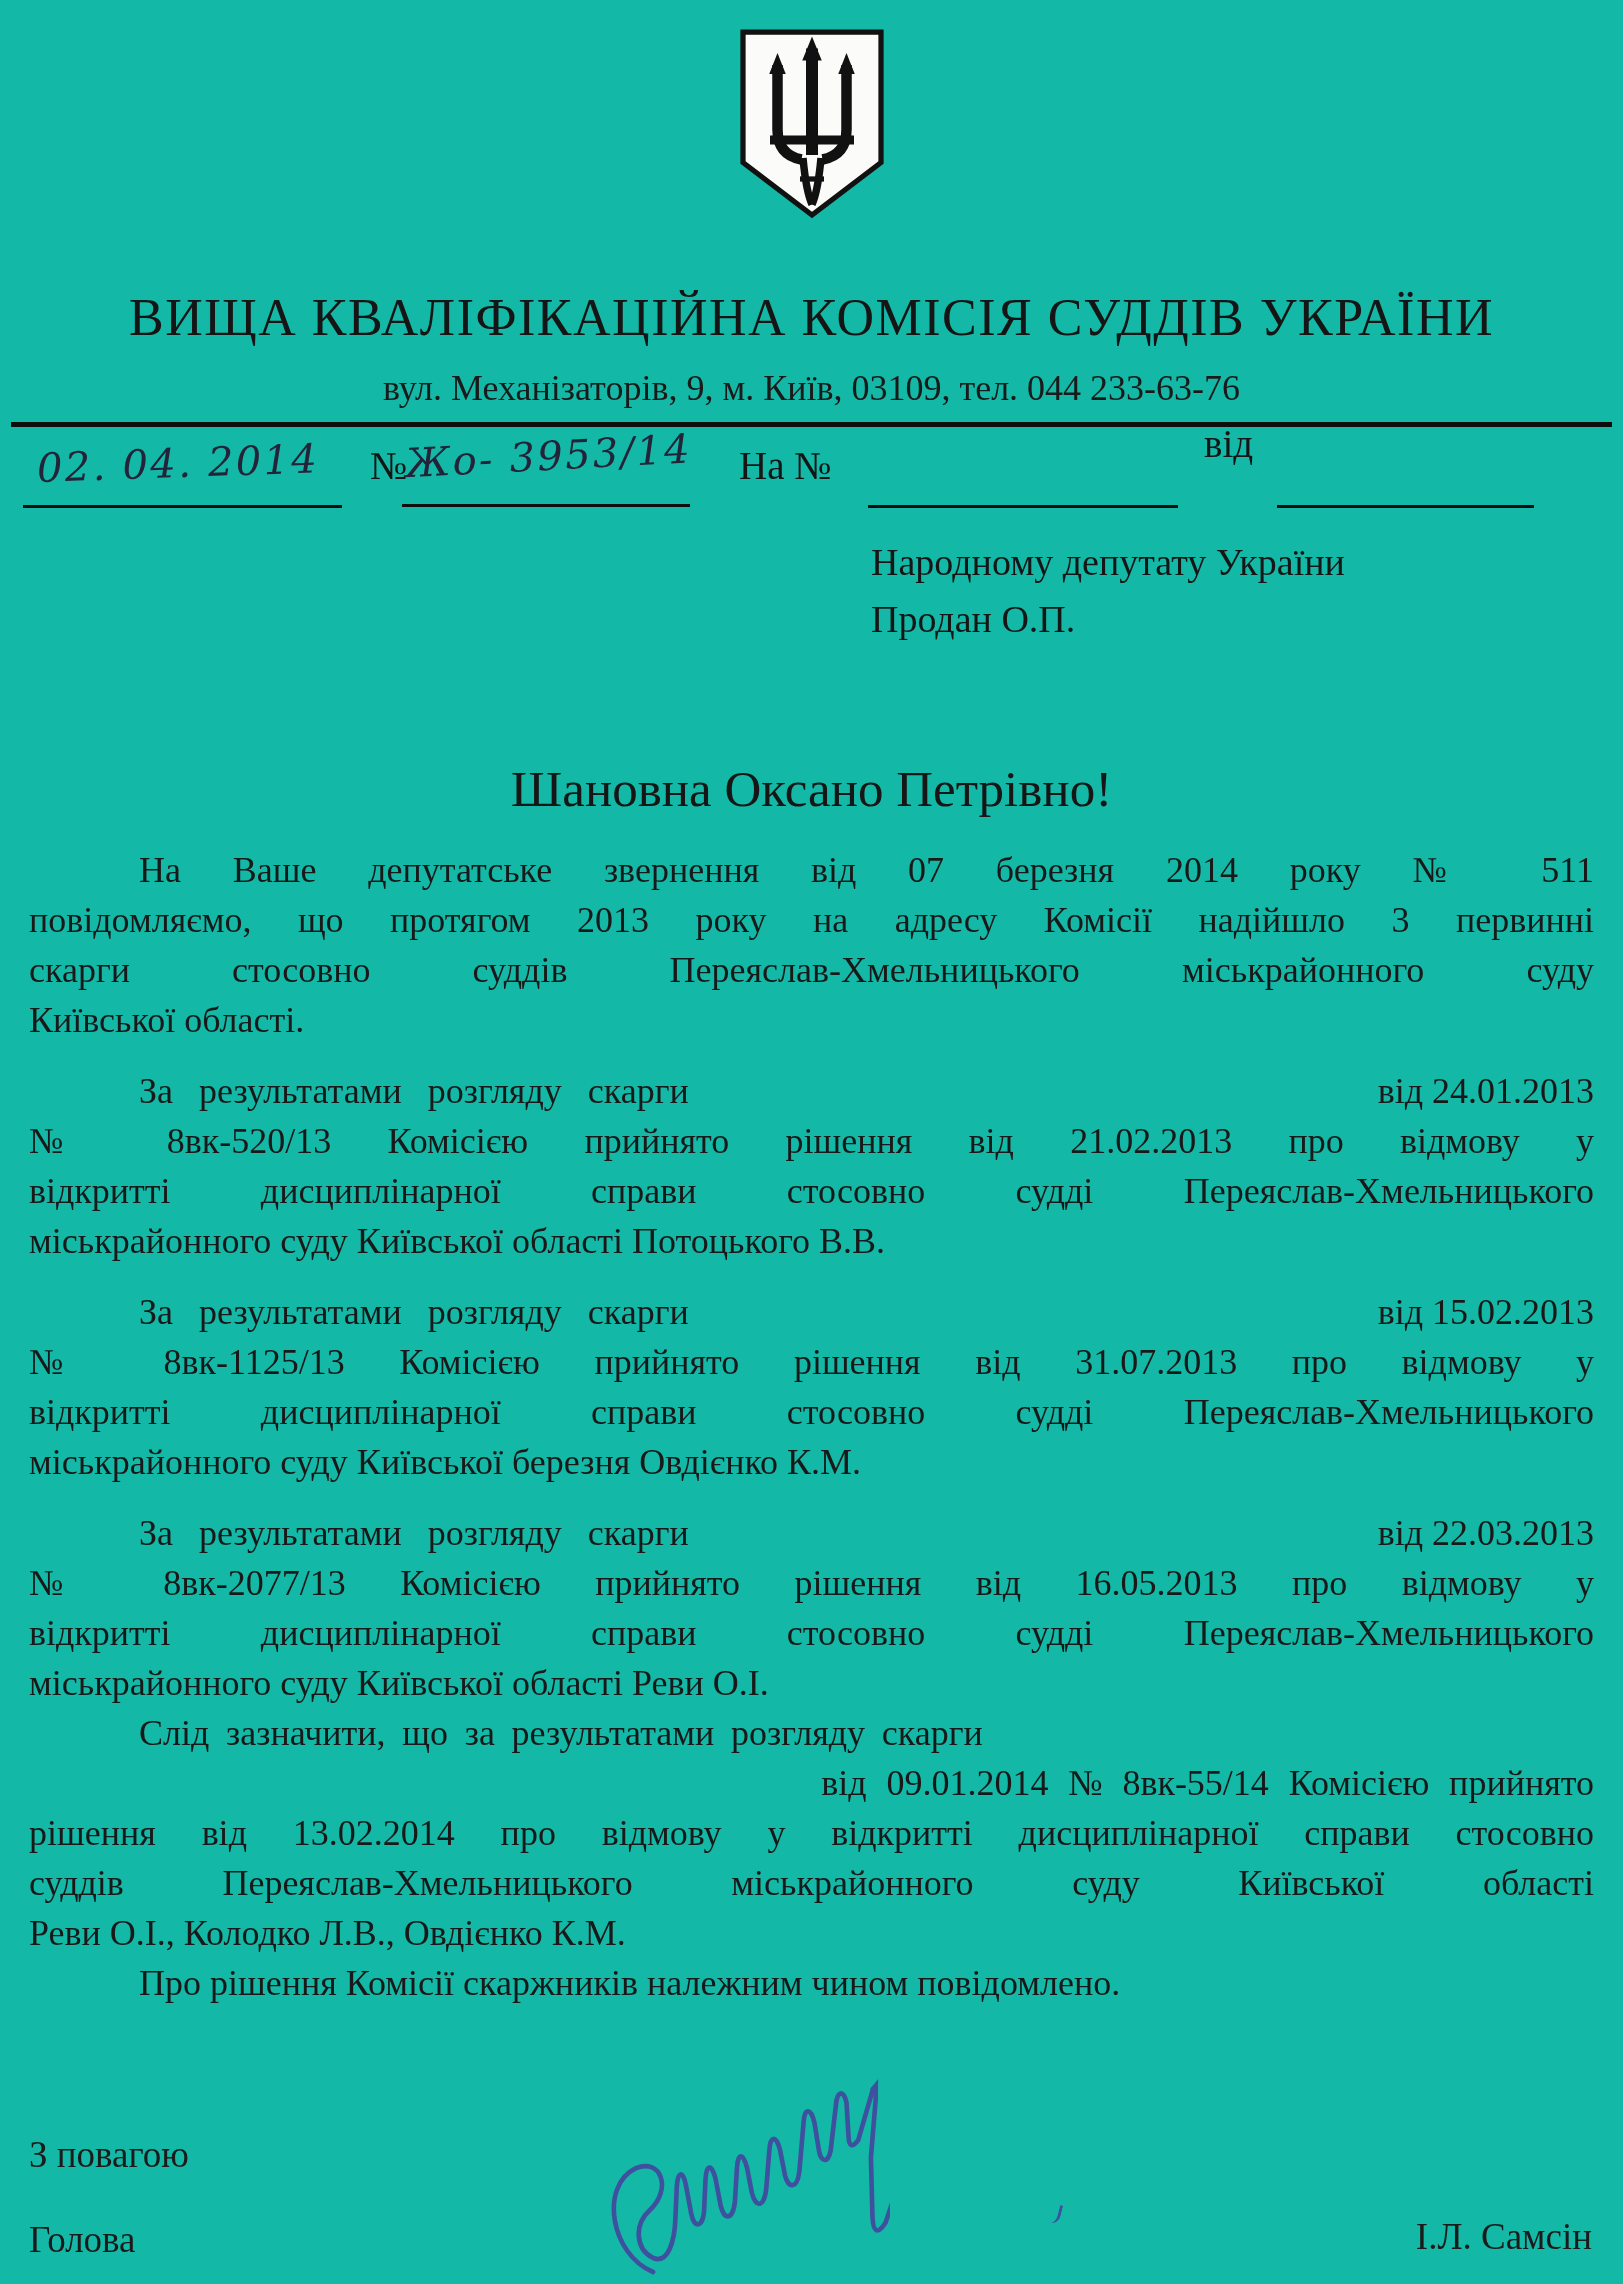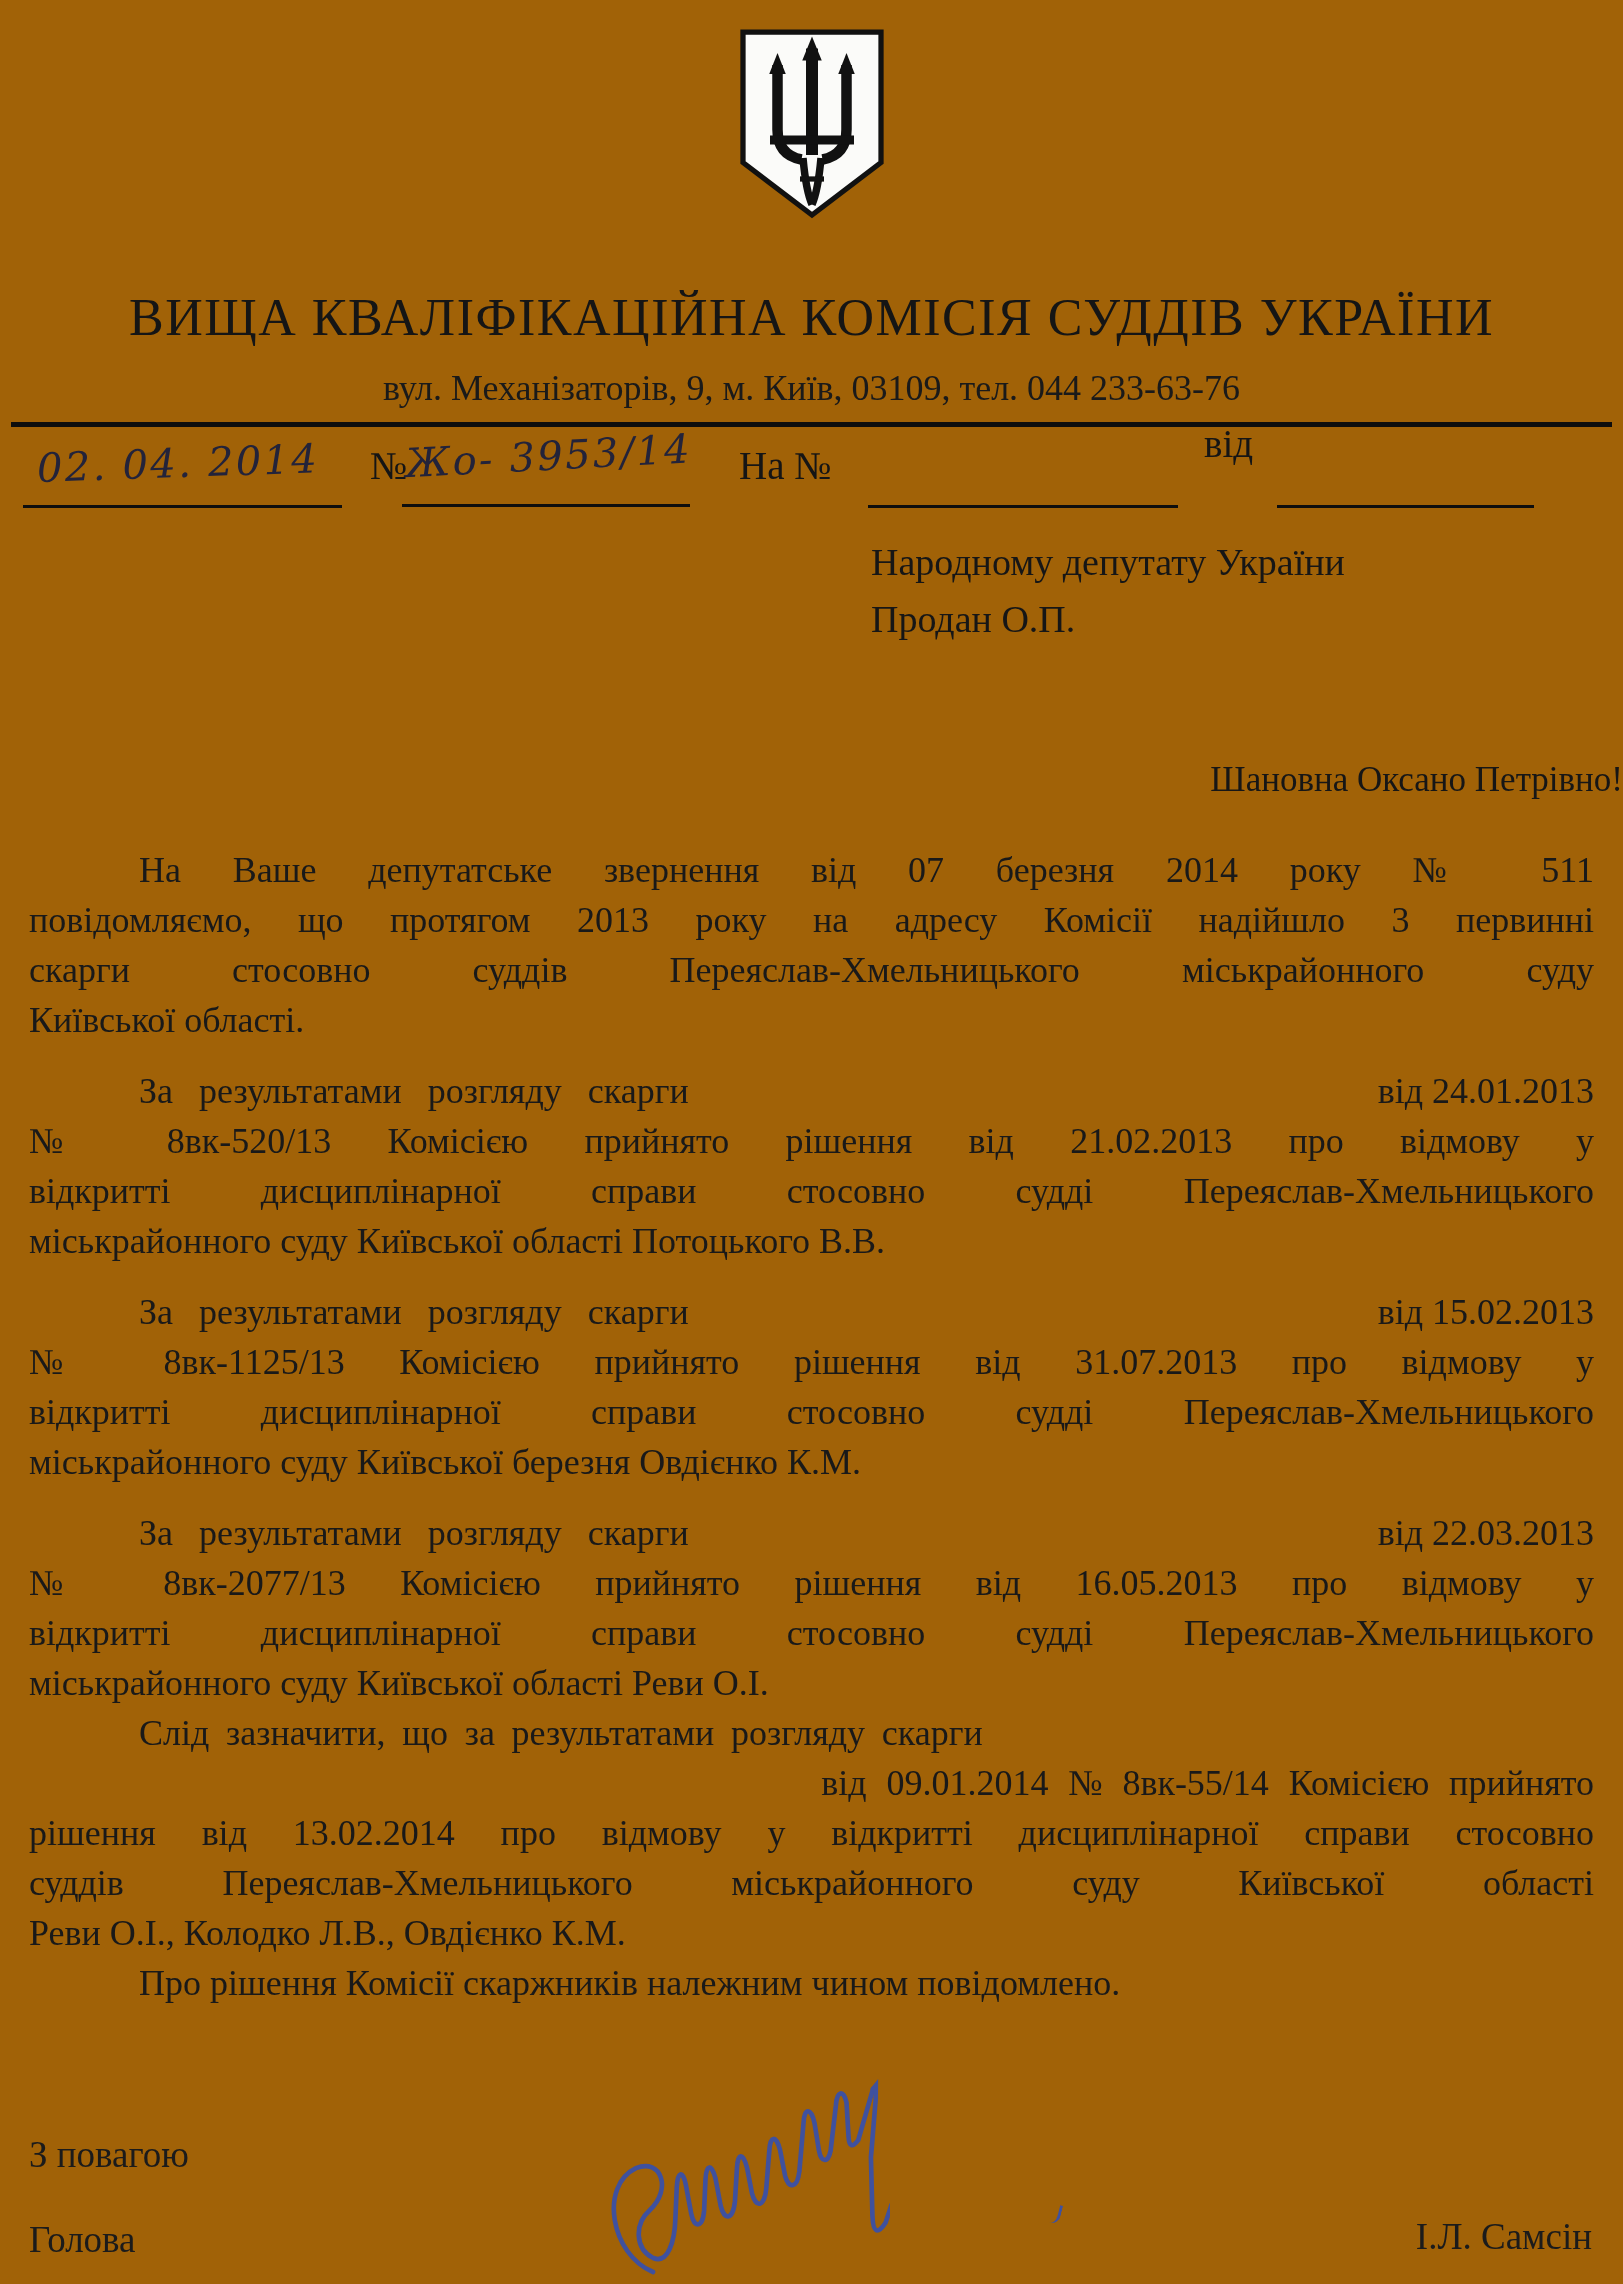--- a/index.html
+++ b/index.html
@@ -1,18 +1,18 @@
 <!DOCTYPE html>
 <html style="font-size:12.4px"><head>
 <meta charset="utf-8">
 <style>
   html,body{margin:0;padding:0;background:#6b6b6b;}
   .page{
     position:relative;width:1623px;height:2284px;margin:0 auto;
-    background:#a16207;color:#1b1b1b;overflow:hidden;
+    background:#14b8a6;color:#1b1b1b;overflow:hidden;
     font-family:"Liberation Serif","DejaVu Serif",serif;
   }
   
   .coat{position:absolute;top:26px;left:50%;transform:translateX(-50%);}
   .org-title{
     position:absolute;top:288px;left:0;width:100%;text-align:center;
     font-size:52px;letter-spacing:1.5px;white-space:nowrap;color:#151515;
   }
   .org-address{
     position:absolute;top:367px;left:0;width:100%;text-align:center;
@@ -25,21 +25,21 @@
     font-size:40px;letter-spacing:2.3px;white-space:nowrap;
   }
   .ref-label{position:absolute;font-size:39px;color:#151515;white-space:nowrap;}
   .blankline{position:absolute;border-bottom:3.9px solid #0e0e0e;}
   .ref-date{position:absolute;left:23px;top:440px;width:319px;border-bottom:3.9px solid #0e0e0e;height:65px;}
   .ref-date .hand{display:block;transform:rotate(-2deg);padding-left:14px;}
   .ref-num{position:absolute;left:402px;top:433px;width:288px;border-bottom:3.9px solid #0e0e0e;height:71px;}
   .ref-num .hand{display:block;transform:rotate(-3deg);padding-left:3.1px;}
   
   .recipient{position:absolute;left:871px;top:534px;font-size:38px;line-height:57px;color:#161616;}
-  .salutation{position:absolute;top:760px;left:0;width:100%;text-align:right;font-size:35px;color:#161616;}
+  .salutation{position:absolute;top:760px;left:0;width:100%;text-align:center;font-size:51px;color:#161616;}
   
   .body-text{position:absolute;left:29px;right:29px;top:845px;font-size:36px;color:#191919;}
   .bl{height:50px;line-height:50px;white-space:nowrap;}
   .jline{text-align:justify;text-align-last:justify;white-space:normal;}
   .ind{text-indent:110px;}
   .introline{display:flex;padding-left:110px;margin-top:21px;}
   .introline .intro{word-spacing:17px;}
   .introline .gap{flex:1;}
   .rline{text-align:right;word-spacing:10.8px;}
   .lline{text-align:left;}

